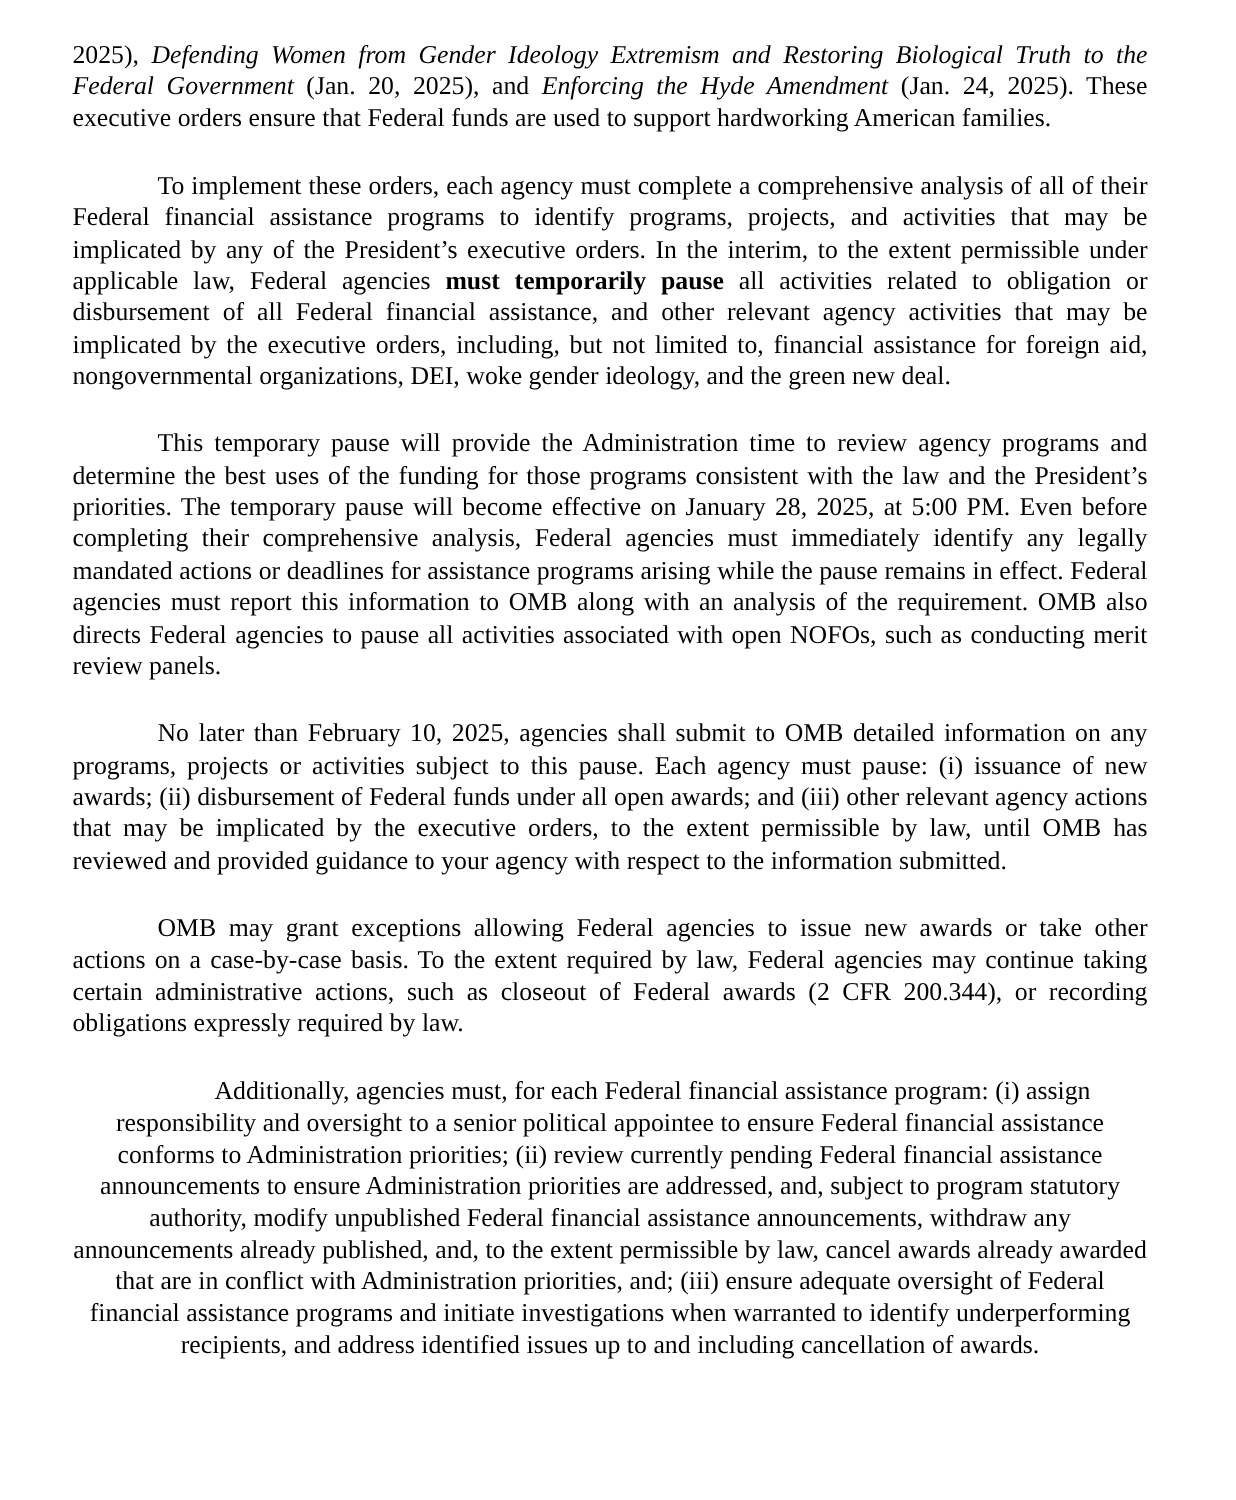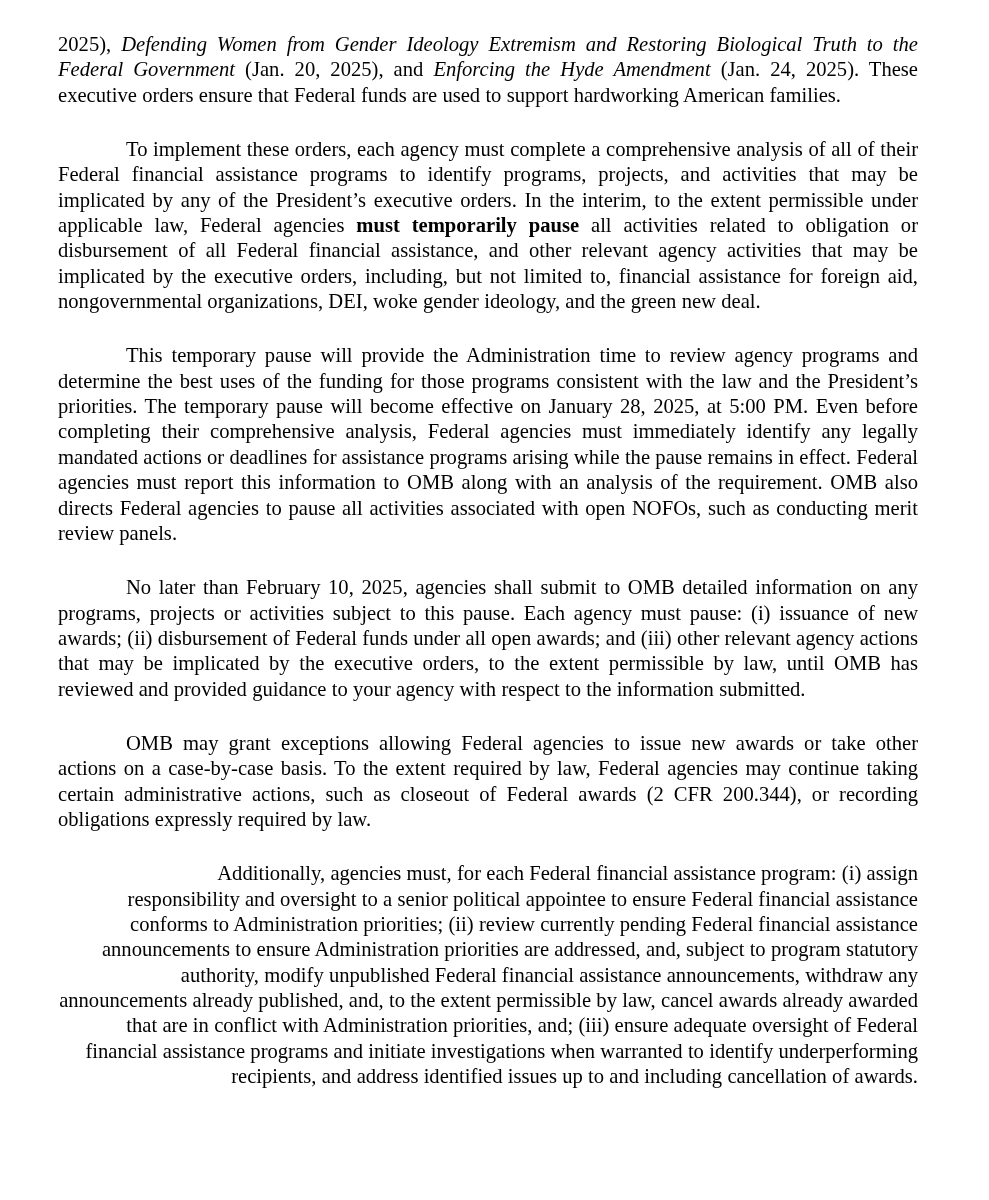--- a/index.html
+++ b/index.html
@@ -40,21 +40,21 @@
     hyphens: none;
     -webkit-hyphens: none;
   }
   p.para.indent {
     text-indent: 68px;
   }
   p.para.gap {
     margin-top: 29px;
   }
   p.para:last-child {
-    text-align: right;
+    text-align: center;
   }
   .ital {
     font-style: italic;
   }
   .bold {
     font-weight: bold;
   }
   
 </style>
 </head>

